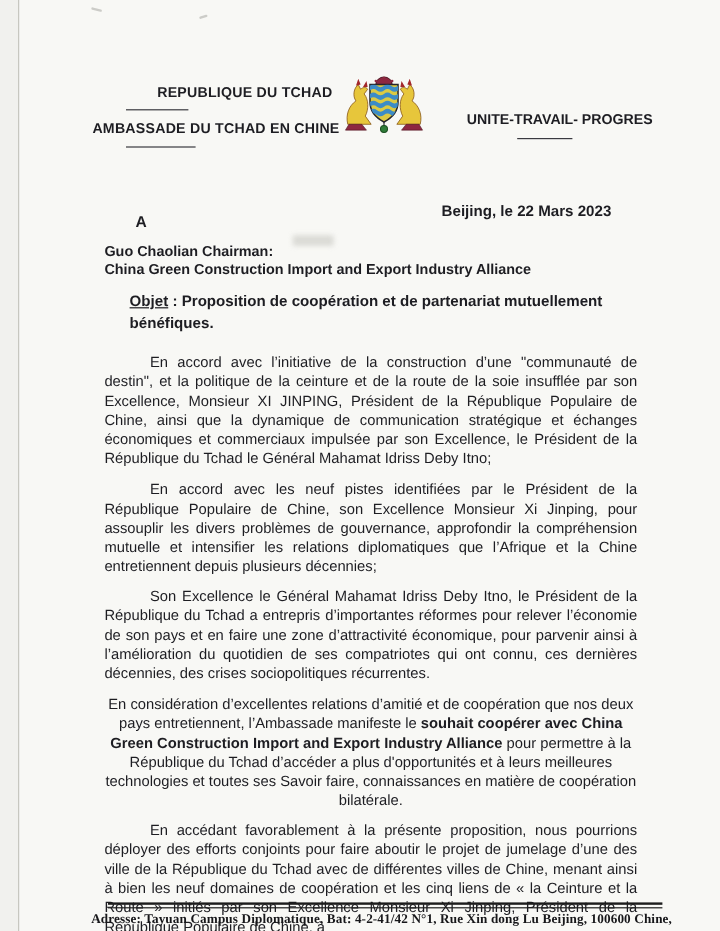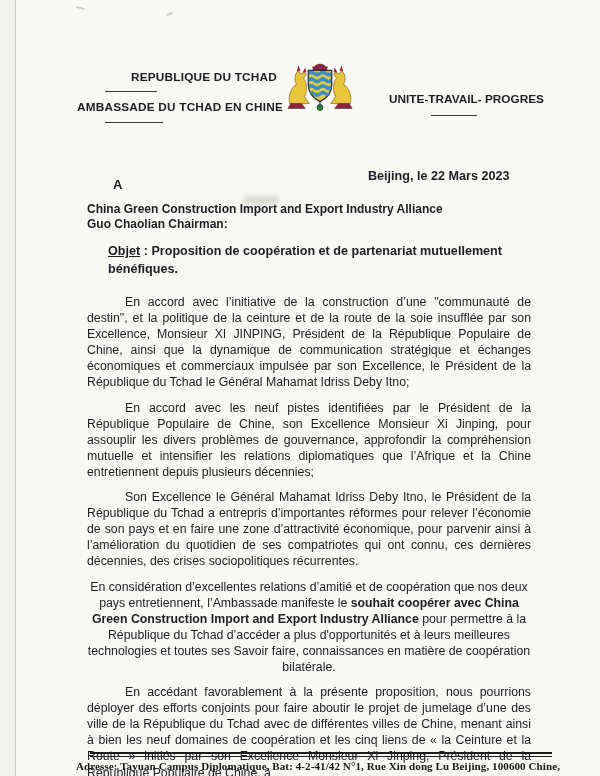--- a/index.html
+++ b/index.html
@@ -107,22 +107,22 @@
 
   <div class="motto">
     <div class="motto-text">UNITE-TRAVAIL- PROGRES</div>
     <div class="rule rule-3"></div>
   </div>
 
   <div class="dateline">Beijing, le 22 Mars 2023</div>
 
   <div class="salutation">A</div>
   <div class="addressee">
+    <div>Guo Chaolian Chairman:</div>
     <div>China Green Construction Import and Export Industry Alliance</div>
-    <div>Guo Chaolian Chairman:</div>
   </div>
 
   <div class="subject"><span class="u">Objet</span><span> : </span><span>Proposition de coopération et de partenariat mutuellement bénéfiques.</span></div>
 
   <div class="body-text">
     <p class="j">En accord avec l’initiative de la construction d’une "communauté de destin", et la politique de la ceinture et de la route de la soie insufflée par son Excellence, Monsieur XI JINPING, Président de la République Populaire de Chine, ainsi que la dynamique de communication stratégique et échanges économiques et commerciaux impulsée par son Excellence, le Président de la République du Tchad le Général Mahamat Idriss Deby Itno;</p>
     <p class="j">En accord avec les neuf pistes identifiées par le Président de la République Populaire de Chine, son Excellence Monsieur Xi Jinping, pour assouplir les divers problèmes de gouvernance, approfondir la compréhension mutuelle et intensifier les relations diplomatiques que l’Afrique et la Chine entretiennent depuis plusieurs décennies;</p>
     <p class="j">Son Excellence le Général Mahamat Idriss Deby Itno, le Président de la République du Tchad a entrepris d’importantes réformes pour relever l’économie de son pays et en faire une zone d’attractivité économique, pour parvenir ainsi à l’amélioration du quotidien de ses compatriotes qui ont connu, ces dernières décennies, des crises sociopolitiques récurrentes.</p>
     <p class="l"><span>En considération d’excellentes relations d’amitié et de coopération que nos deux pays entretiennent, l’Ambassade manifeste le </span><span class="b">souhait coopérer avec China Green Construction Import and Export Industry Alliance</span><span> pour permettre à la République du Tchad d’accéder a plus d'opportunités et à leurs meilleures technologies et toutes ses Savoir faire, connaissances en matière de coopération bilatérale.</span></p>
     <p class="j">En accédant favorablement à la présente proposition, nous pourrions déployer des efforts conjoints pour faire aboutir le projet de jumelage d’une des ville de la République du Tchad avec de différentes villes de Chine, menant ainsi à bien les neuf domaines de coopération et les cinq liens de « la Ceinture et la Route » initiés par son Excellence Monsieur Xi Jinping, Président de la République Populaire de Chine, à</p>

